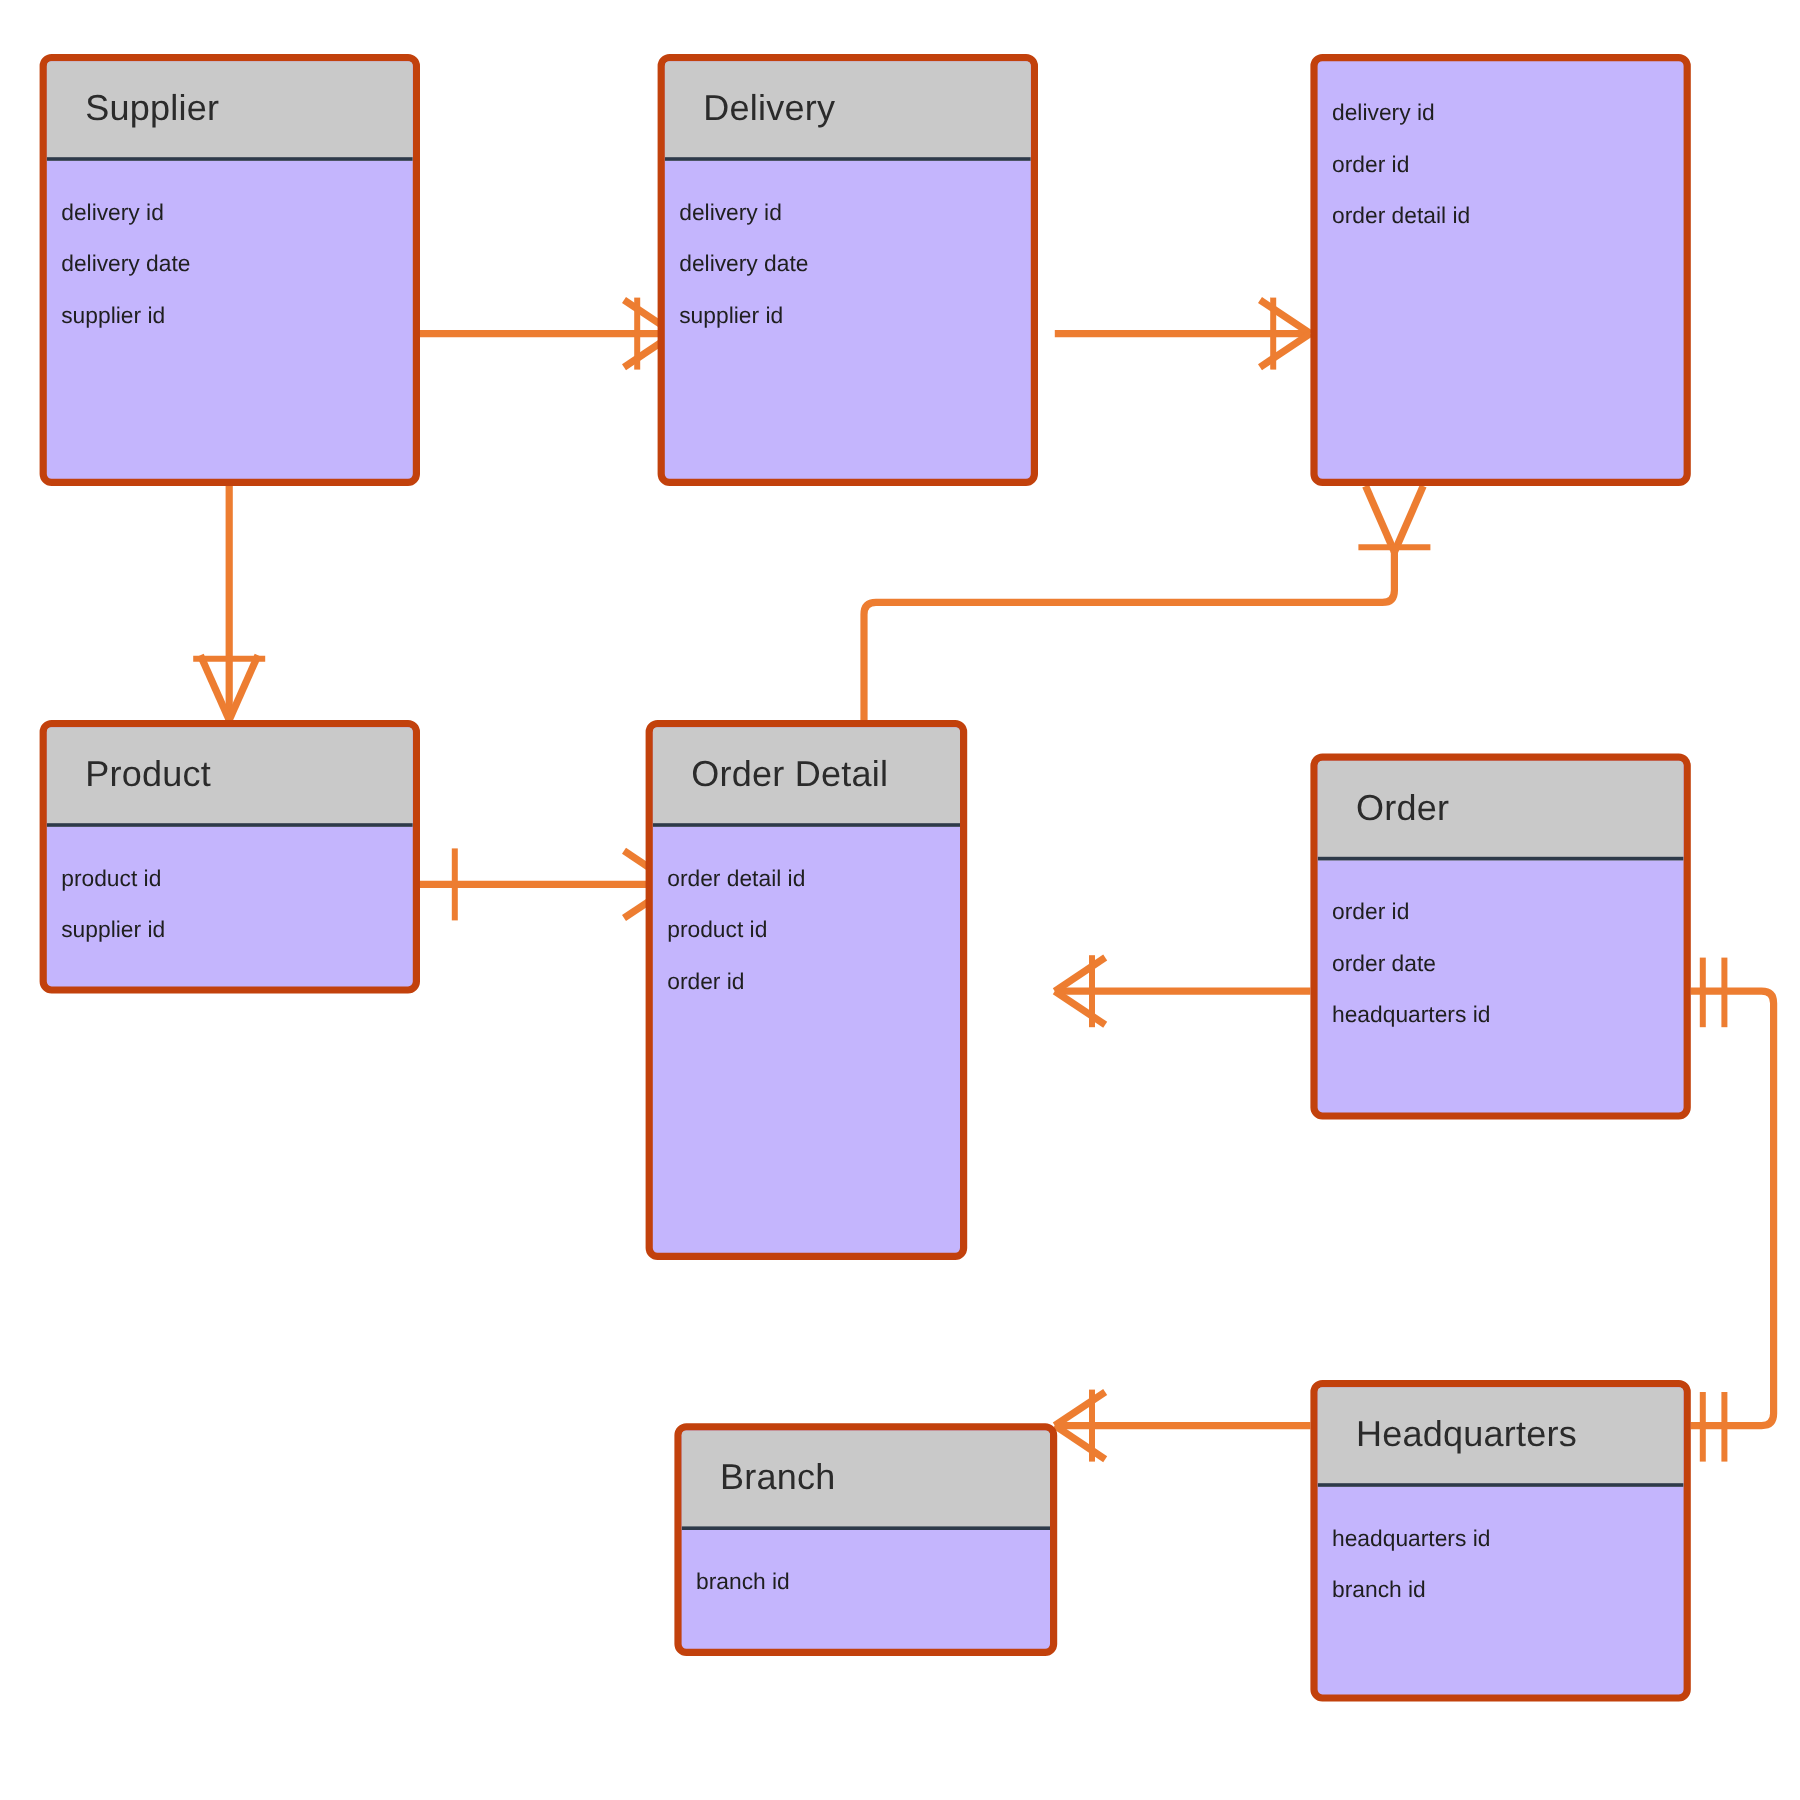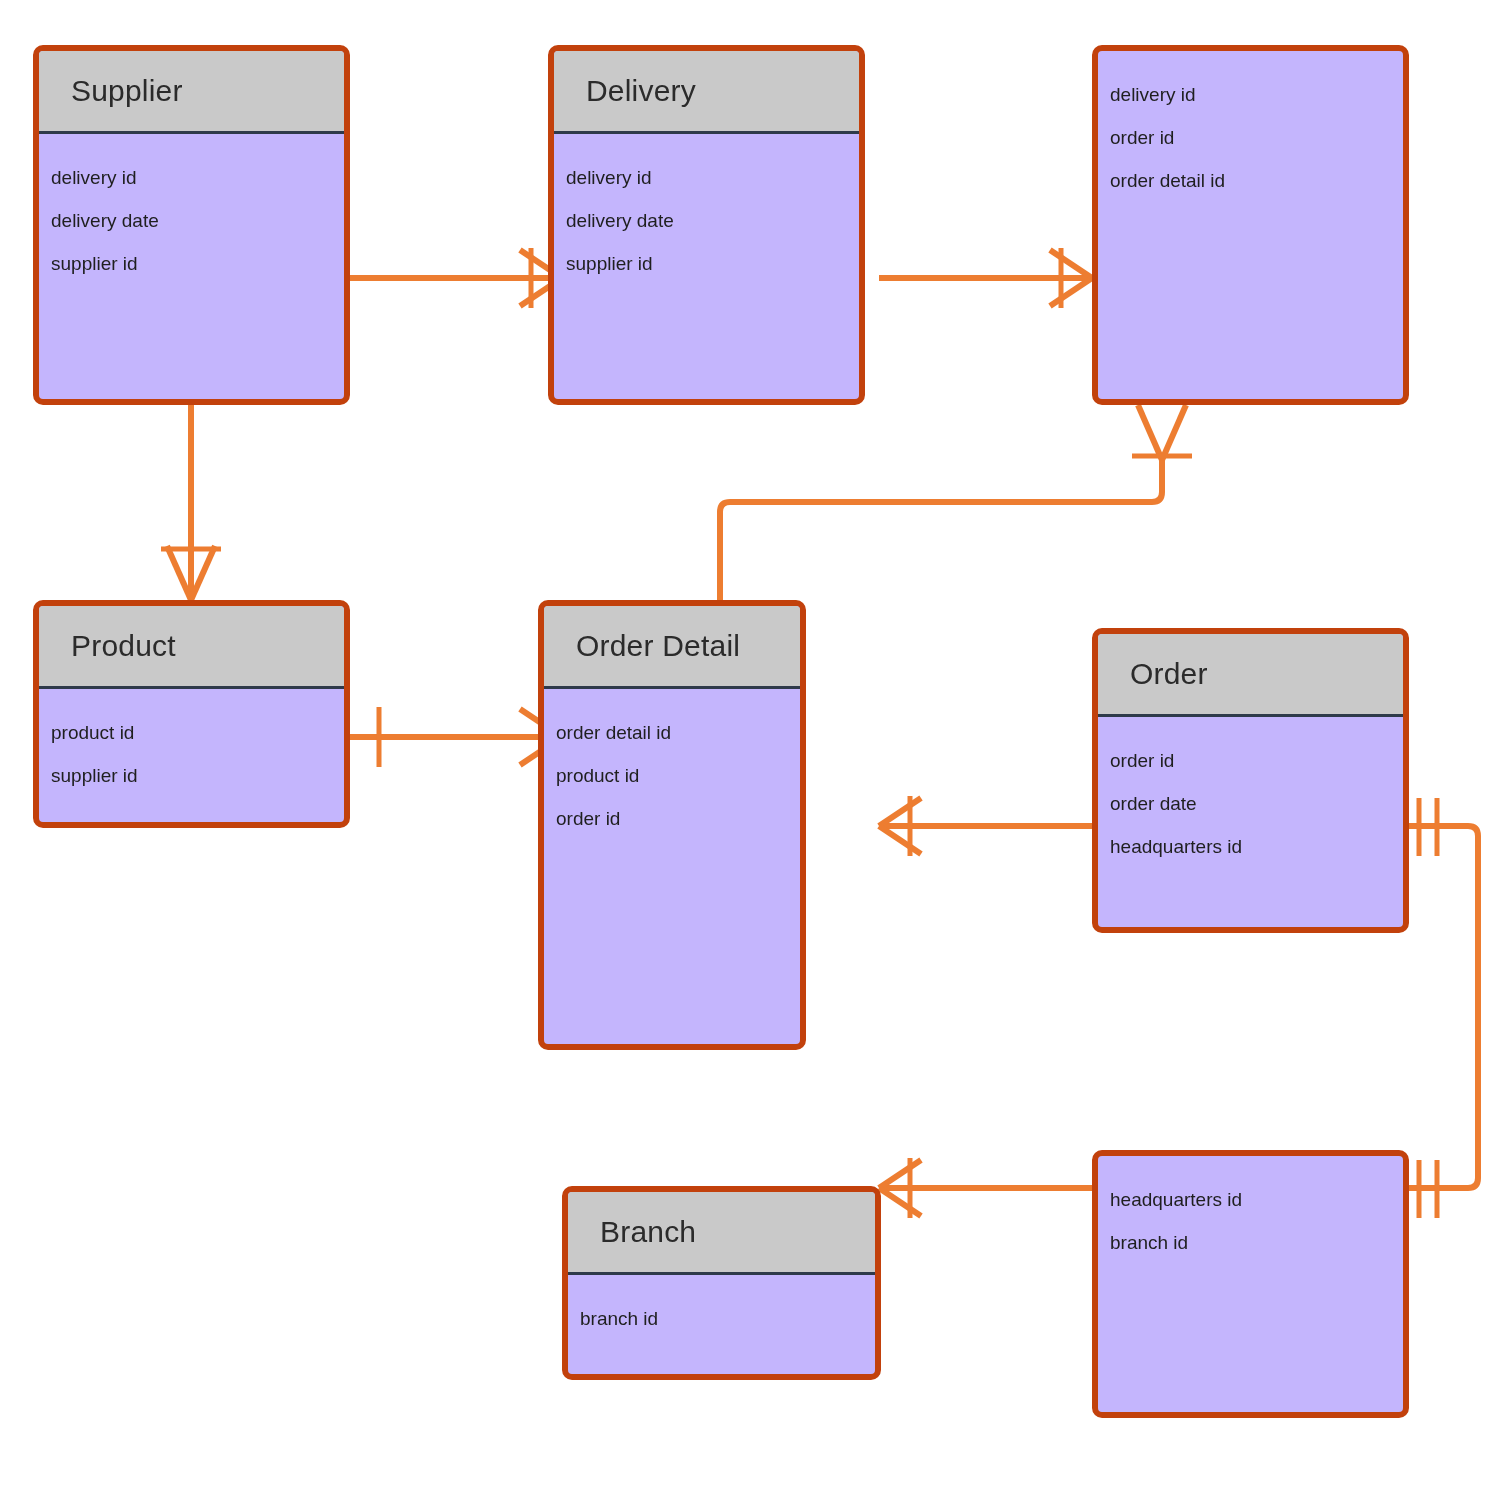--- a/index.html
+++ b/index.html
@@ -202,19 +202,22 @@
   <div class="entity" style="left:562px; top:1186px; width:319px; height:194px;">
     <div class="entity-header">
       <span class="entity-title">Branch</span>
     </div>
     <div class="entity-body">
       <div class="attr">branch id</div>
     </div>
   </div>
 
   <div class="entity" style="left:1092px; top:1150px; width:317px; height:268px;">
+    <div class="entity-header">
+      <span class="entity-title">Headquarters</span>
+    </div>
     <div class="entity-body">
       <div class="attr">headquarters id</div>
       <div class="attr">branch id</div>
     </div>
   </div>
 
 </div>
 
 </body></html>

